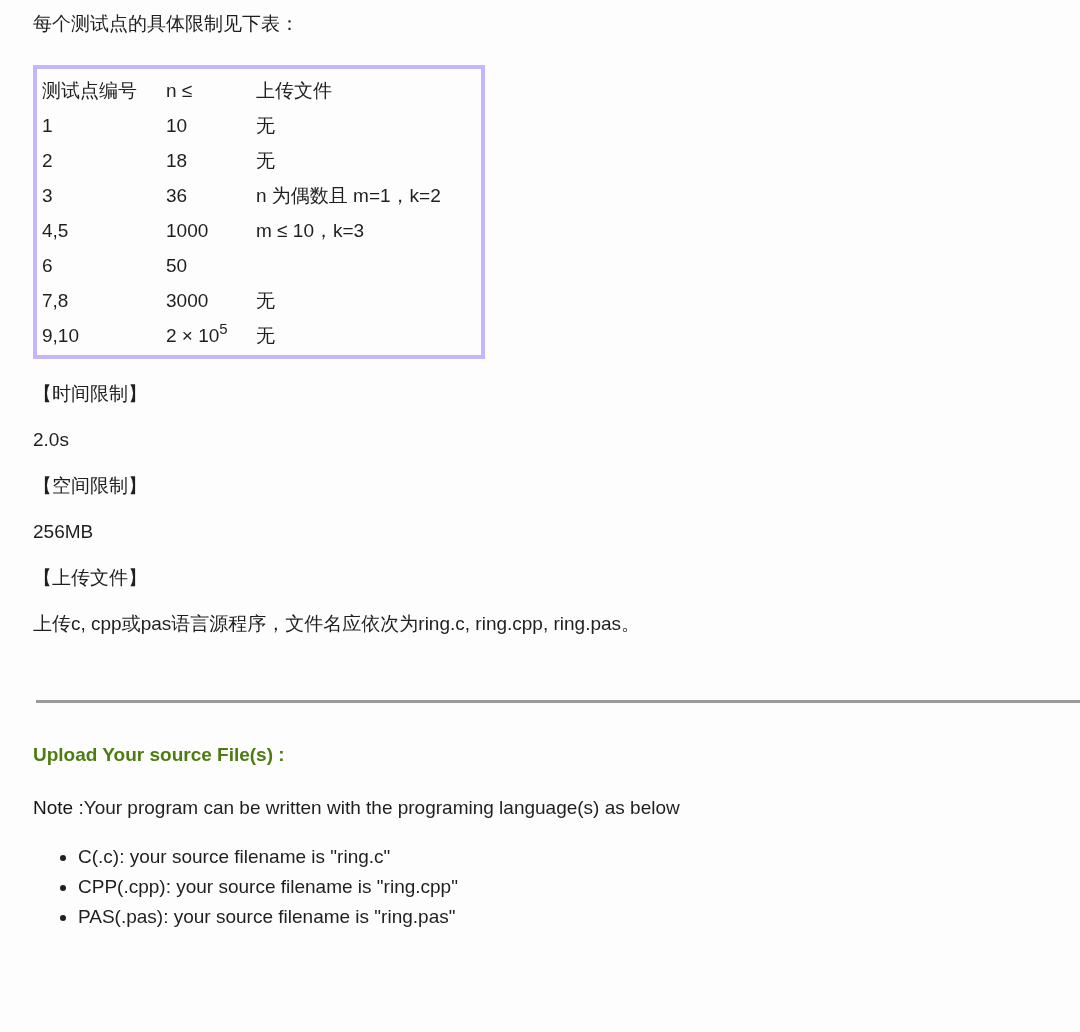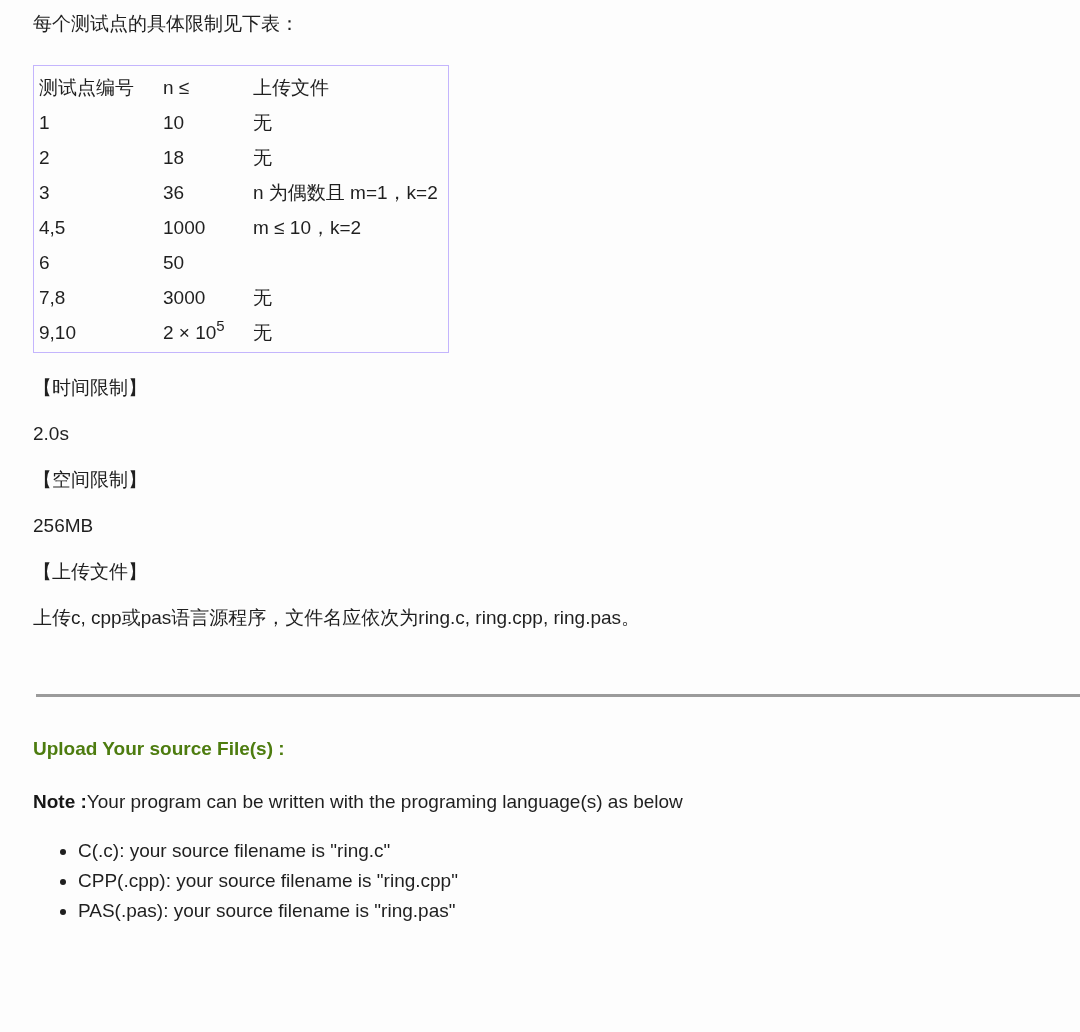--- a/index.html
+++ b/index.html
@@ -21,22 +21,22 @@
     height: 1032px;
     padding: 13px 0 18px 33px;
   }
   .intro {
     margin: 0;
     line-height: 22px;
   }
   .limits-table {
     box-sizing: border-box;
     margin-top: 30px;
-    width: 416px;
-    border: 1px solid #c4b5fd;
+    width: 452px;
+    border: 4px solid #c4b5fd;
     padding: 4px 4px 2px 5px;
   }
   .trow {
     display: flex;
     align-items: baseline;
     line-height: 35px;
     white-space: nowrap;
   }
   .trow .c1 { flex: none; width: 124px; }
   .trow .c2 { flex: none; min-width: 90px; }
@@ -61,21 +61,21 @@
     margin: 40px 0 0 0;
     font-weight: bold;
     line-height: 24px;
     color: #4d7c0f;
   }
   .note {
     margin: 29px 0 0 0;
     line-height: 24px;
   }
   .note .note-label {
-    font-weight: bold;
+    font-weight: normal;
     color: #161616;
   }
   ul.langs {
     margin: 26px 0 0 0;
     padding: 0 0 0 45px;
     list-style-type: disc;
   }
   ul.langs li {
     line-height: 22px;
     margin-bottom: 8px;
@@ -109,21 +109,21 @@
 
     <div class="trow">
       <span class="c1">3</span>
       <span class="c2"><span>36</span><sup></sup></span>
       <span class="c3">n 为偶数且 m=1，k=2</span>
     </div>
 
     <div class="trow">
       <span class="c1">4,5</span>
       <span class="c2"><span>1000</span><sup></sup></span>
-      <span class="c3">m ≤ 10，k=2</span>
+      <span class="c3">m ≤ 10，k=3</span>
     </div>
 
     <div class="trow">
       <span class="c1">6</span>
       <span class="c2"><span>50</span><sup></sup></span>
     </div>
 
     <div class="trow">
       <span class="c1">7,8</span>
       <span class="c2"><span>3000</span><sup></sup></span>

